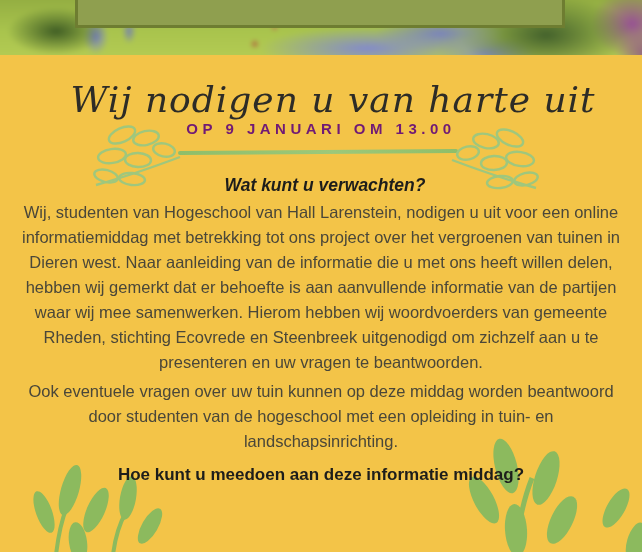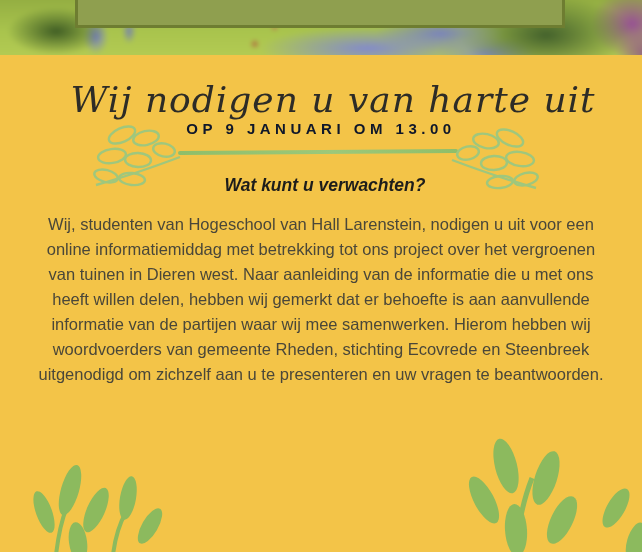--- a/index.html
+++ b/index.html
@@ -47,21 +47,21 @@
     margin:12px;text-align:center;
     font-family:"DejaVu Serif", serif;
     font-style:italic;font-weight:normal;
     font-size:36px;line-height:48px;
     color:#2D2C27;letter-spacing:1px;
   }
   .subtitle{
     position:absolute;left:0;top:120px;width:642px;
     text-align:center;
     font-size:15px;font-weight:bold;
-    letter-spacing:4.5px;color:#0f172a;
+    letter-spacing:4.5px;color:#701a75;
   }
 
   
   .laurel{position:absolute;width:92px;height:66px;}
   .laurel-left{left:92px;top:123px;}
   .laurel-right{left:448px;top:126px;transform:scaleX(-1);}
   .brush-line{
     position:absolute;left:178px;top:150px;width:280px;height:4px;
     border-radius:3px;
     background:linear-gradient(90deg,#8FBE69 0%,#9cc87a 55%,#8FBE69 100%);
@@ -71,21 +71,21 @@
   
   .h-expect{
     position:absolute;left:0;top:171px;width:642px;margin:4px;
     text-align:center;font-size:17.5px;font-weight:bold;color:#1D1D1B;font-style:italic;
   }
   .text-flow{
     position:absolute;left:17px;top:196px;width:608px;
     text-align:center;color:#4A4739;
     font-size:16.5px;line-height:25px;
   }
-  .text-flow p{margin:16px;}
+  .text-flow p{margin:4px;}
   .h-join{
     margin:10px 0;font-size:17px;line-height:22px;
     font-weight:bold;color:#1D1D1B;
   }
 
   
   .leaves{position:absolute;}
   .leaves-bl{left:18px;top:460px;width:175px;height:95px;}
   .leaves-br{left:420px;top:438px;width:225px;height:116px;}
 </style>
@@ -150,15 +150,17 @@
       <ellipse cx="96" cy="92" rx="11" ry="26" transform="rotate(-4 96 92)"></ellipse>
       <ellipse cx="196" cy="70" rx="9" ry="22" transform="rotate(30 196 70)"></ellipse>
       <ellipse cx="216" cy="104" rx="9" ry="20" transform="rotate(16 216 104)"></ellipse>
     </g>
   </svg>
 
   <h2 class="h-expect">Wat kunt u verwachten?</h2>
 
   <div class="text-flow">
     <p>Wij, studenten van Hogeschool van Hall Larenstein, nodigen u uit voor een online informatiemiddag met betrekking tot ons project over het vergroenen van tuinen in Dieren west. Naar aanleiding van de informatie die u met ons heeft willen delen, hebben wij gemerkt dat er behoefte is aan aanvullende informatie van de partijen waar wij mee samenwerken. Hierom hebben wij woordvoerders van gemeente Rheden, stichting Ecovrede en Steenbreek uitgenodigd om zichzelf aan u te presenteren en uw vragen te beantwoorden.</p>
+    <p>Ook eventuele vragen over uw tuin kunnen op deze middag worden beantwoord door studenten van de hogeschool met een opleiding in tuin- en landschapsinrichting.</p>
+    <h2 class="h-join">Hoe kunt u meedoen aan deze informatie middag?</h2>
   </div>
 
 </div>
 
 </body></html>

